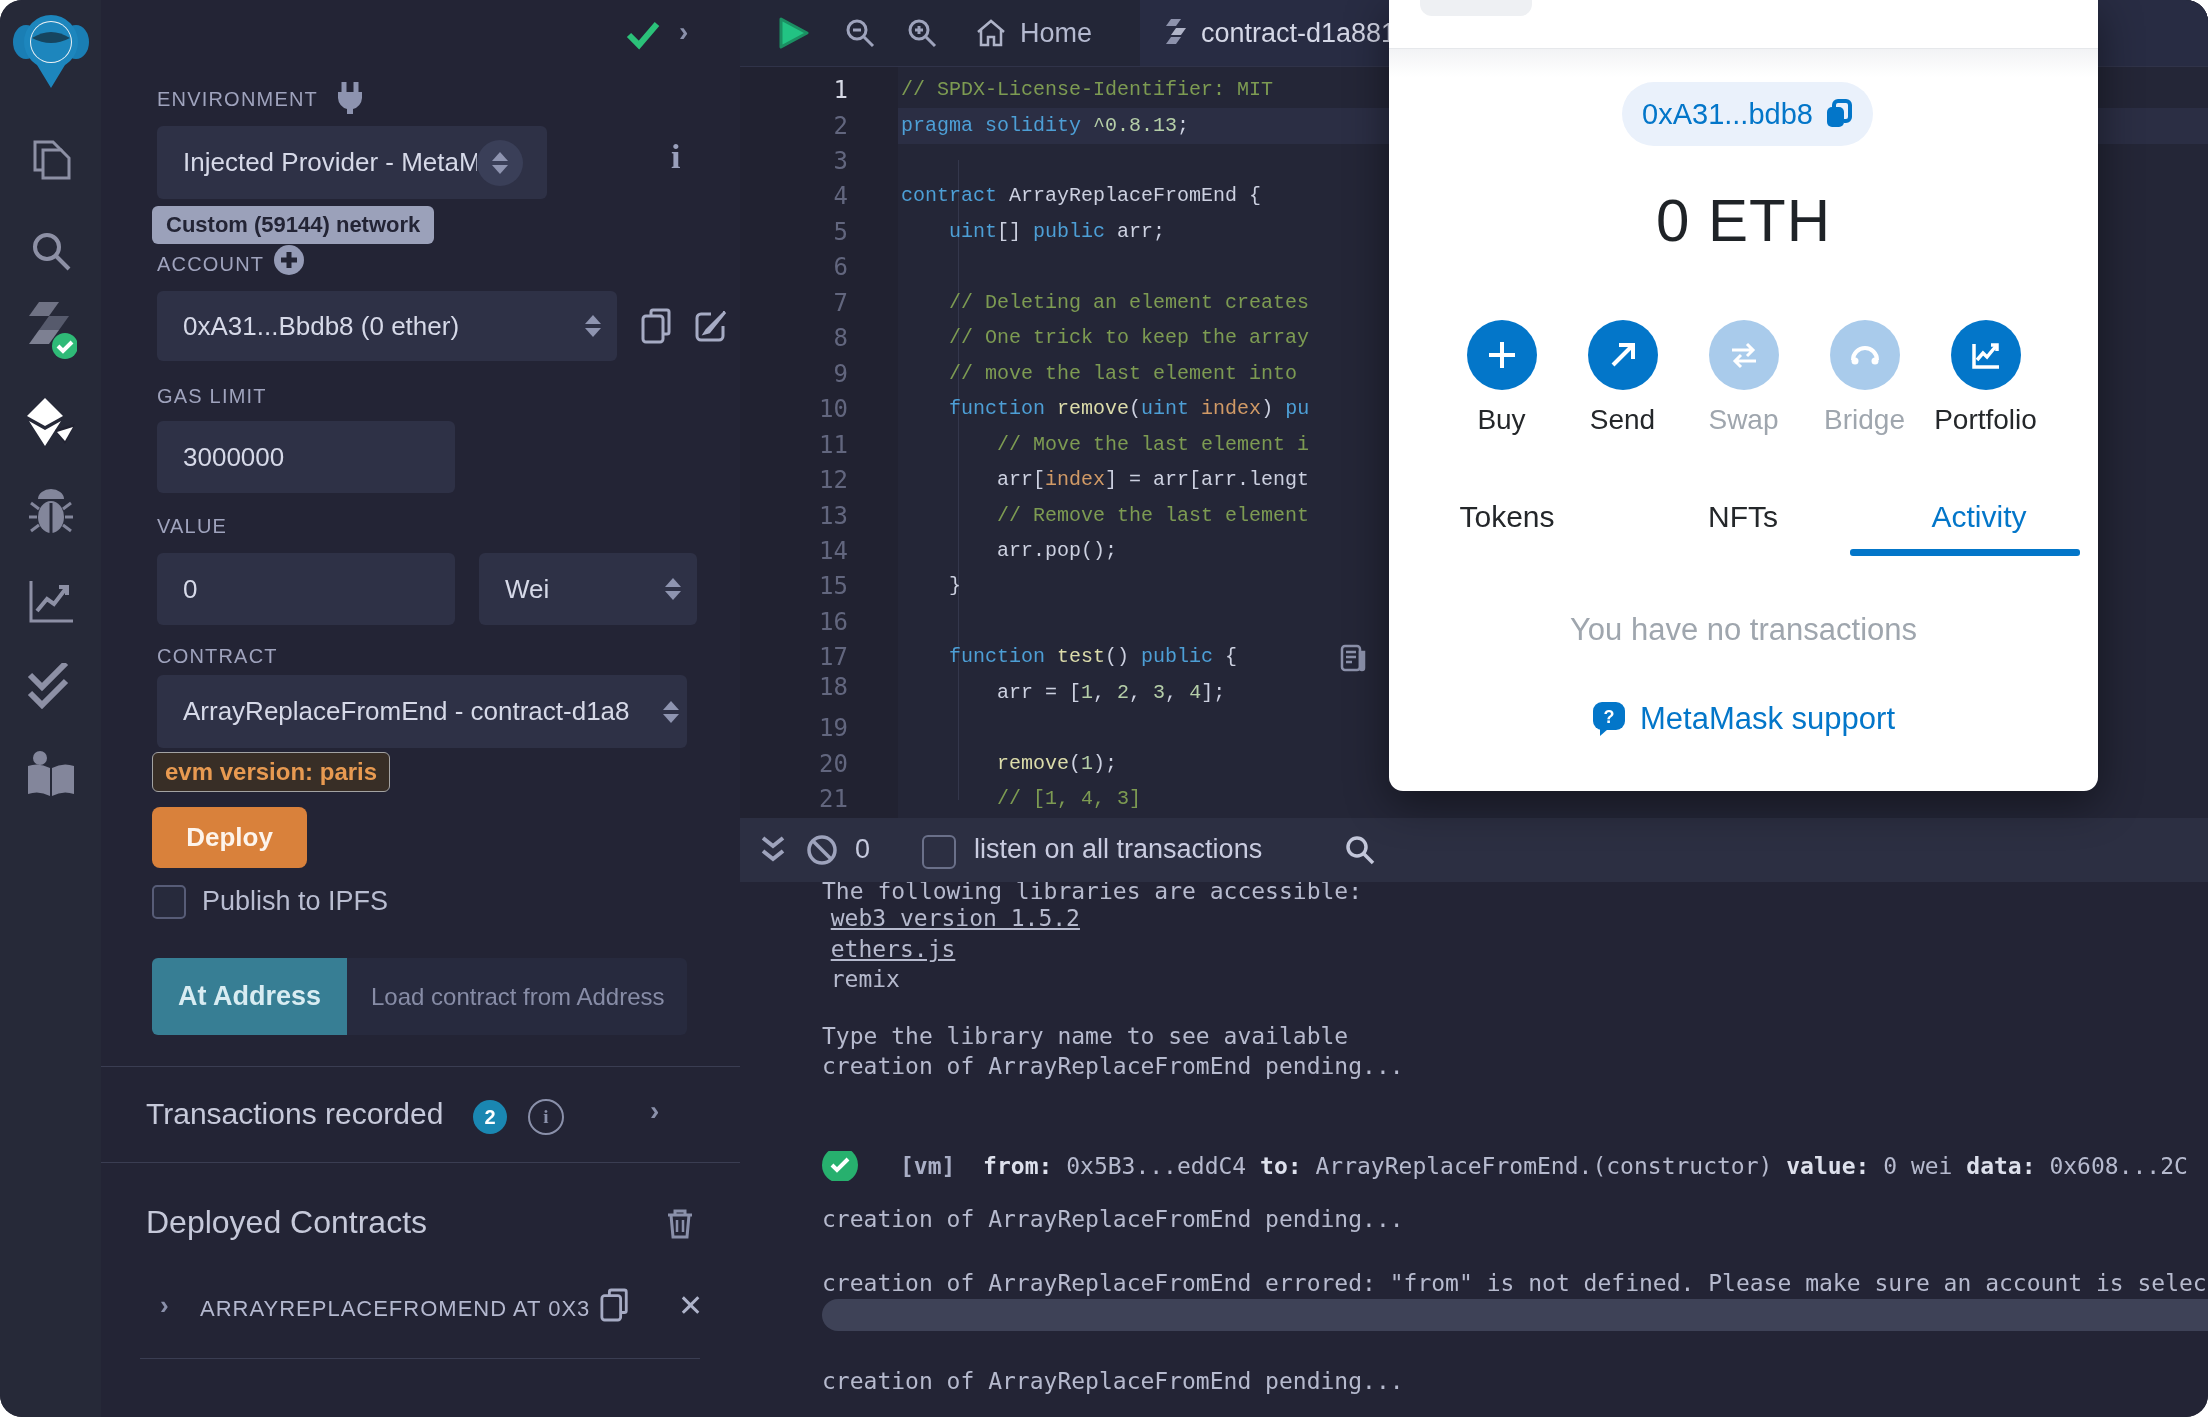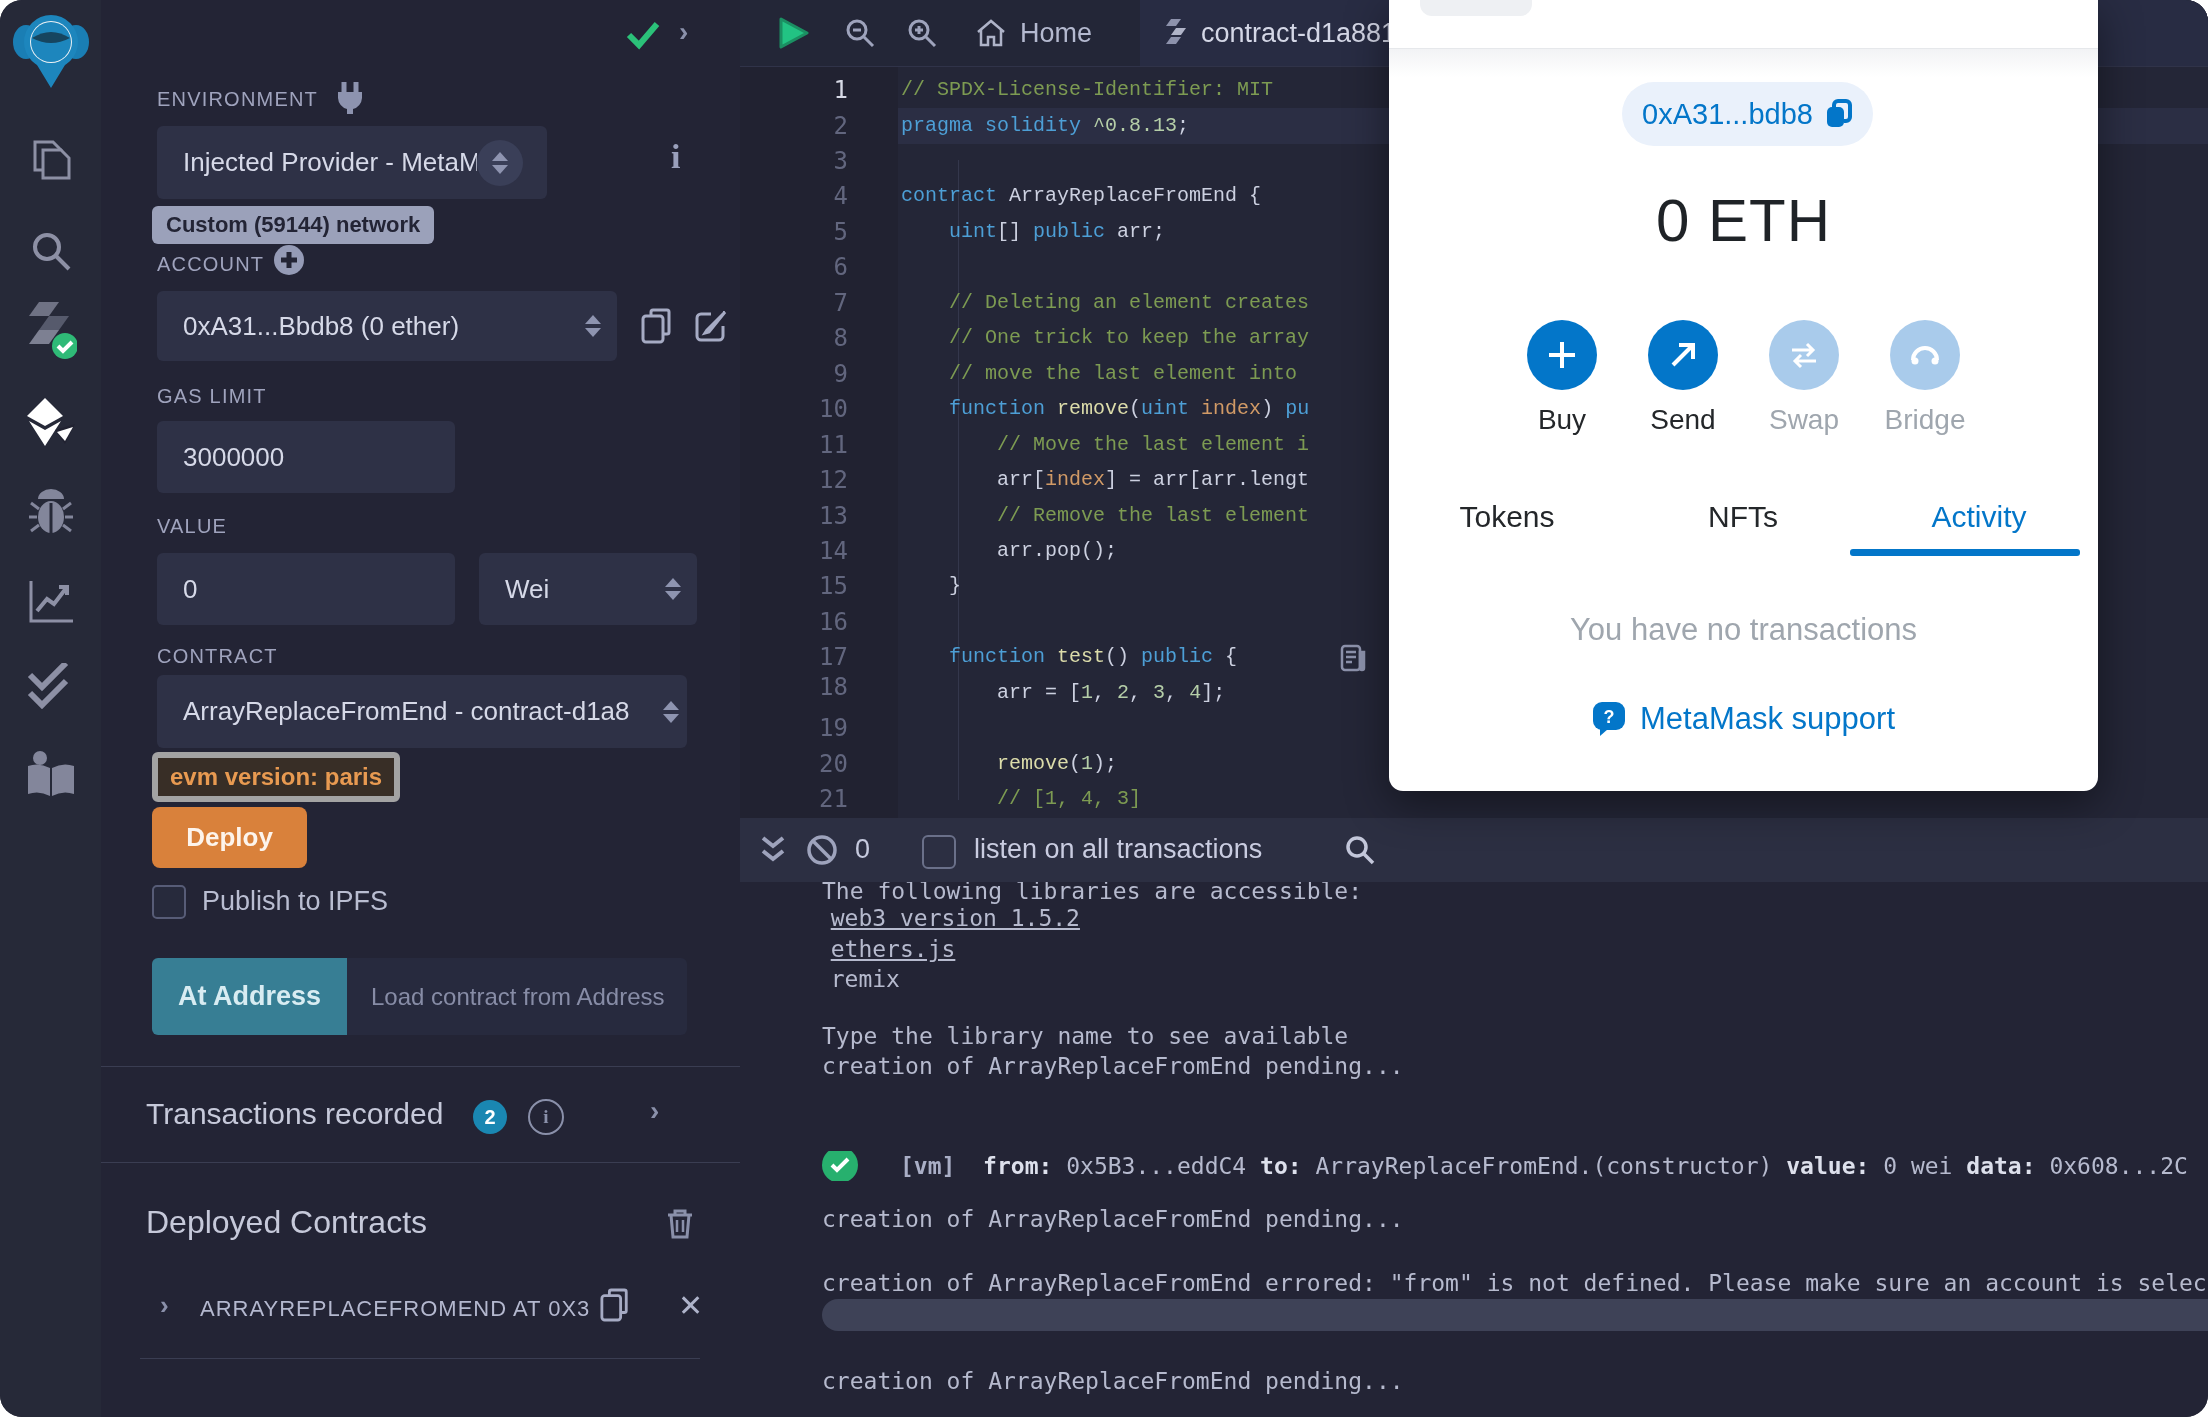--- a/index.html
+++ b/index.html
@@ -193,21 +193,21 @@
     </div>
 
     <div class="lbl" style="left:56px;top:645px;">CONTRACT</div>
     <div class="sel" style="left:56px;top:675px;width:530px;height:73px;">
       <span class="txt">ArrayReplaceFromEnd - contract-d1a8</span>
       <span class="stepper" style="margin-right:8px;">
           <i class="up"></i>
           <i class="dn"></i>
         </span>
     </div>
-    <div class="abs" style="left:51px;top:752px;height:38px;border:6px solid #a3a3a3;background:#382e26;border-radius:6px;display:flex;align-items:center;padding:0 12px;font-size:24px;font-weight:bold;color:#e89a51;">evm version: paris</div>
+    <div class="abs" style="left:51px;top:752px;height:38px;border:1px solid #a3a3a3;background:#382e26;border-radius:6px;display:flex;align-items:center;padding:0 12px;font-size:24px;font-weight:bold;color:#e89a51;">evm version: paris</div>
 
     <div class="abs" style="left:51px;top:807px;width:155px;height:61px;background:#d9813b;border-radius:8px;display:flex;align-items:center;justify-content:center;font-size:26px;font-weight:bold;color:#fdf4ec;cursor:pointer;">Deploy</div>
 
     <div class="abs" style="left:51px;top:885px;width:30px;height:30px;border:2px solid #575c77;border-radius:5px;background:#272a3c;"></div>
     <div class="abs" style="left:101px;top:886px;font-size:27px;color:#b9bdd1;">Publish to IPFS</div>
 
     <div class="abs" style="left:51px;top:958px;width:195px;height:77px;background:#377e94;border-radius:6px 0 0 6px;display:flex;align-items:center;justify-content:center;font-size:27px;font-weight:bold;color:#d8ecf2;cursor:pointer;">At Address</div>
     <div class="abs" style="left:246px;top:958px;width:340px;height:77px;background:#272a3e;border-radius:0 6px 6px 0;display:flex;align-items:center;padding-left:24px;font-size:24px;color:#878ca6;box-sizing:border-box;">Load contract from Address</div>
 
     <div class="divider" style="left:0;top:1066px;width:639px;"></div>
@@ -404,20 +404,30 @@
       <div class="mm-action disabled">
         <div class="mm-circle">
             <svg width="32" height="26" viewBox="0 0 32 26">
               <path d="M4 18 a12 12 0 0 1 24 0" fill="none" stroke="#fff" stroke-width="4"></path>
               <circle cx="6" cy="19" r="3.5" fill="#fff"></circle>
               <circle cx="26" cy="19" r="3.5" fill="#fff"></circle>
             </svg>
           </div>
         <div class="mm-lbl">Bridge</div>
       </div>
+      <div class="mm-action">
+        <div class="mm-circle">
+            <svg width="30" height="30" viewBox="0 0 30 30">
+              <path d="M3 4 V27 H28" fill="none" stroke="#fff" stroke-width="3.5"></path>
+              <path d="M6 20 l6 -7 4 4 9 -11" fill="none" stroke="#fff" stroke-width="3.5"></path>
+              <path d="M20 5 h6 v6" fill="none" stroke="#fff" stroke-width="3.5"></path>
+            </svg>
+          </div>
+        <div class="mm-lbl">Portfolio</div>
+      </div>
     </div>
 
     <div class="mm-tabs">
       <div class="mm-tab">Tokens</div>
       <div class="mm-tab">NFTs</div>
       <div class="mm-tab active">Activity</div>
     </div>
     <div class="abs" style="left:461px;top:549px;width:230px;height:7px;background:#0376c9;border-radius:3px;"></div>
 
     <div class="abs" style="left:0;top:612px;width:100%;text-align:center;font-size:31px;color:#9fa6ae;">You have no transactions</div>

